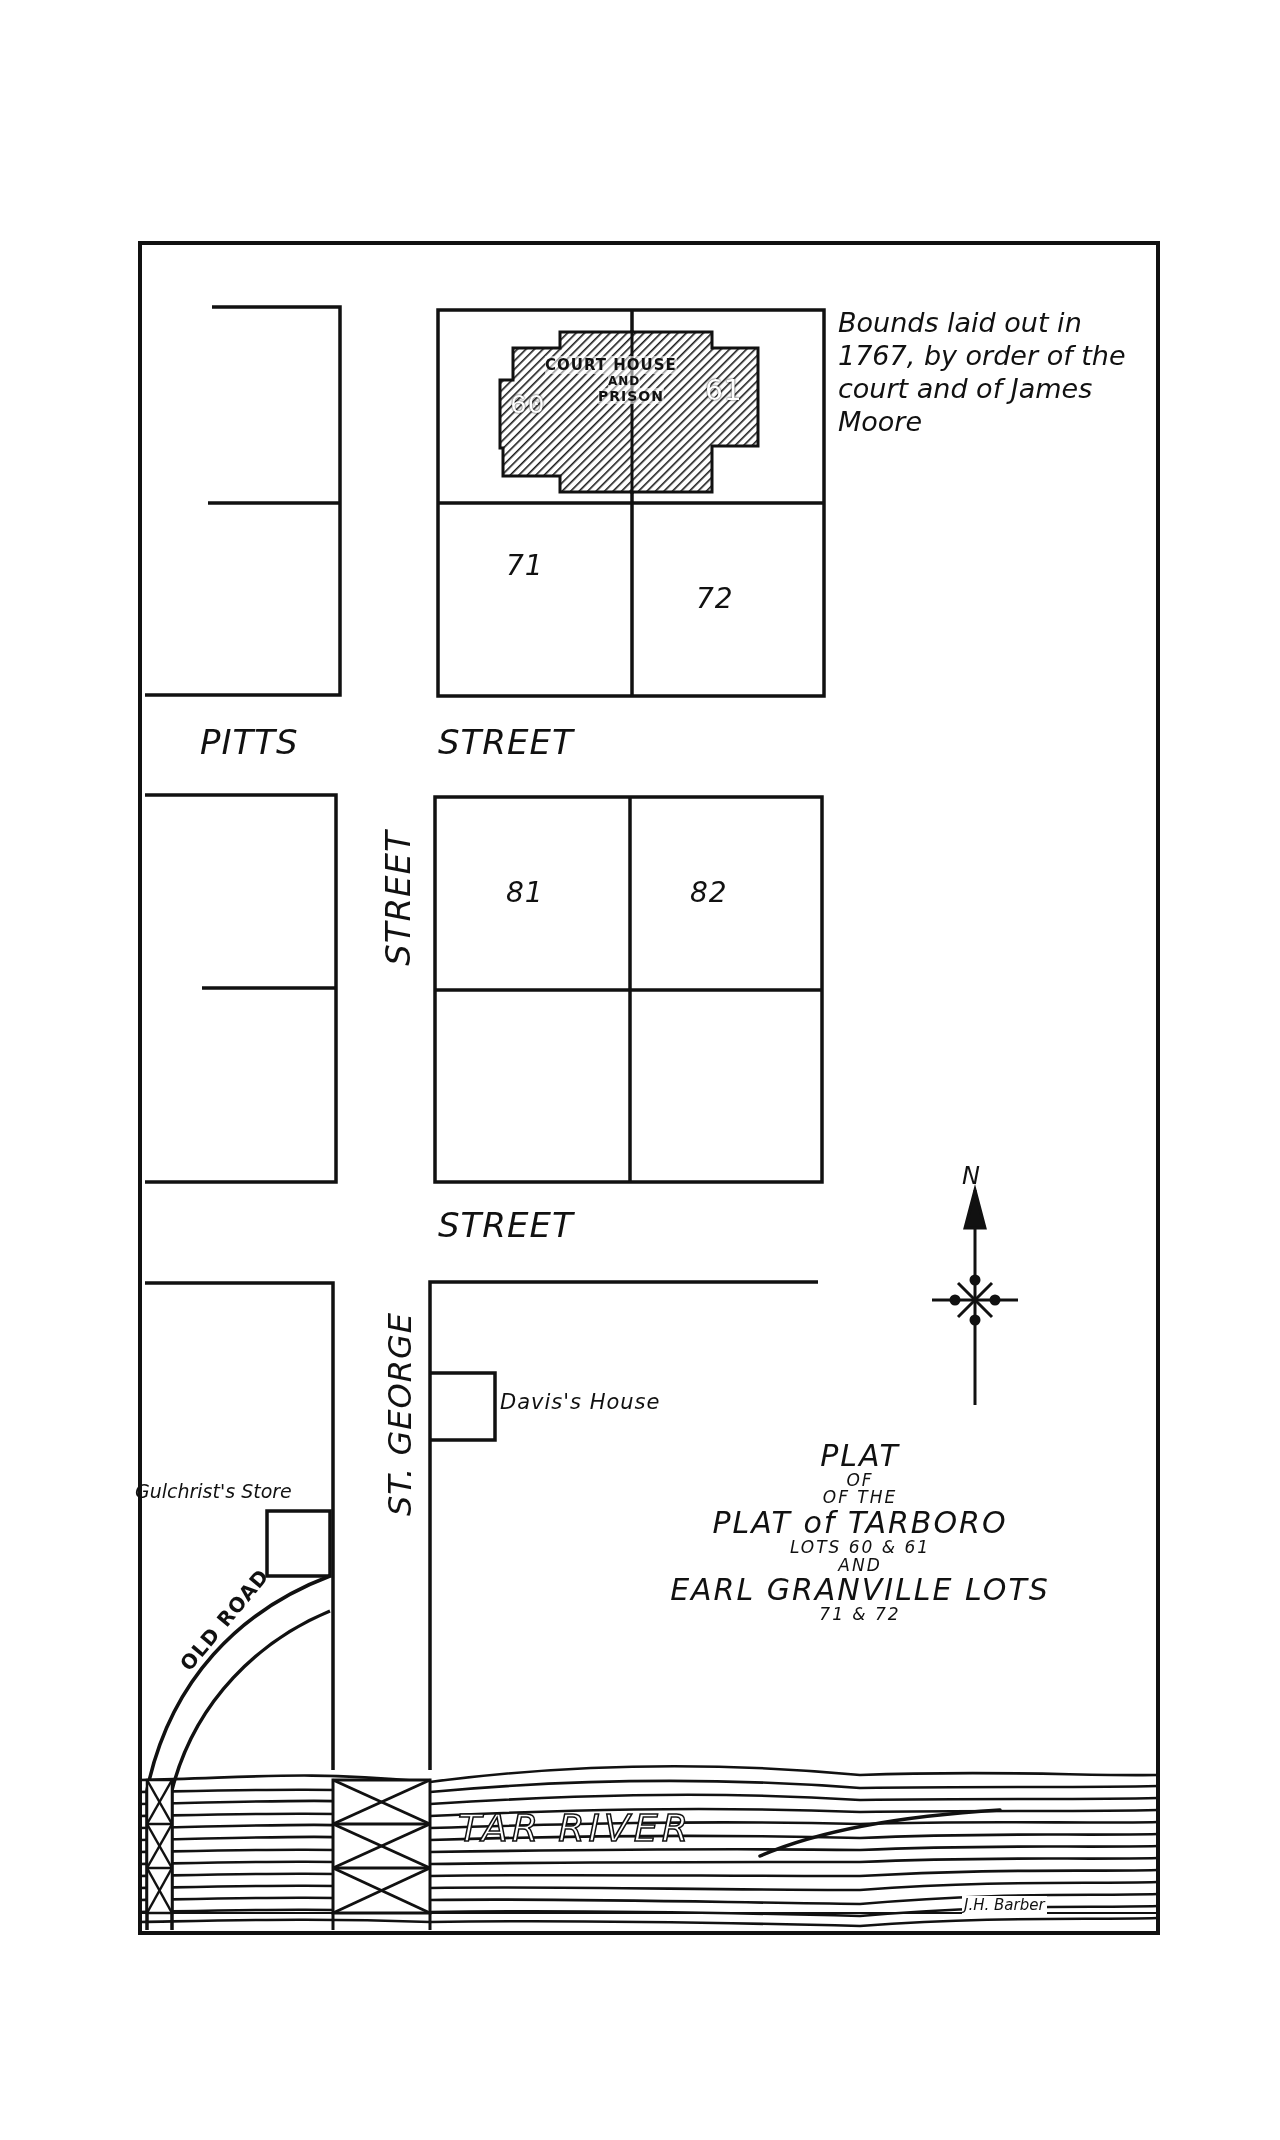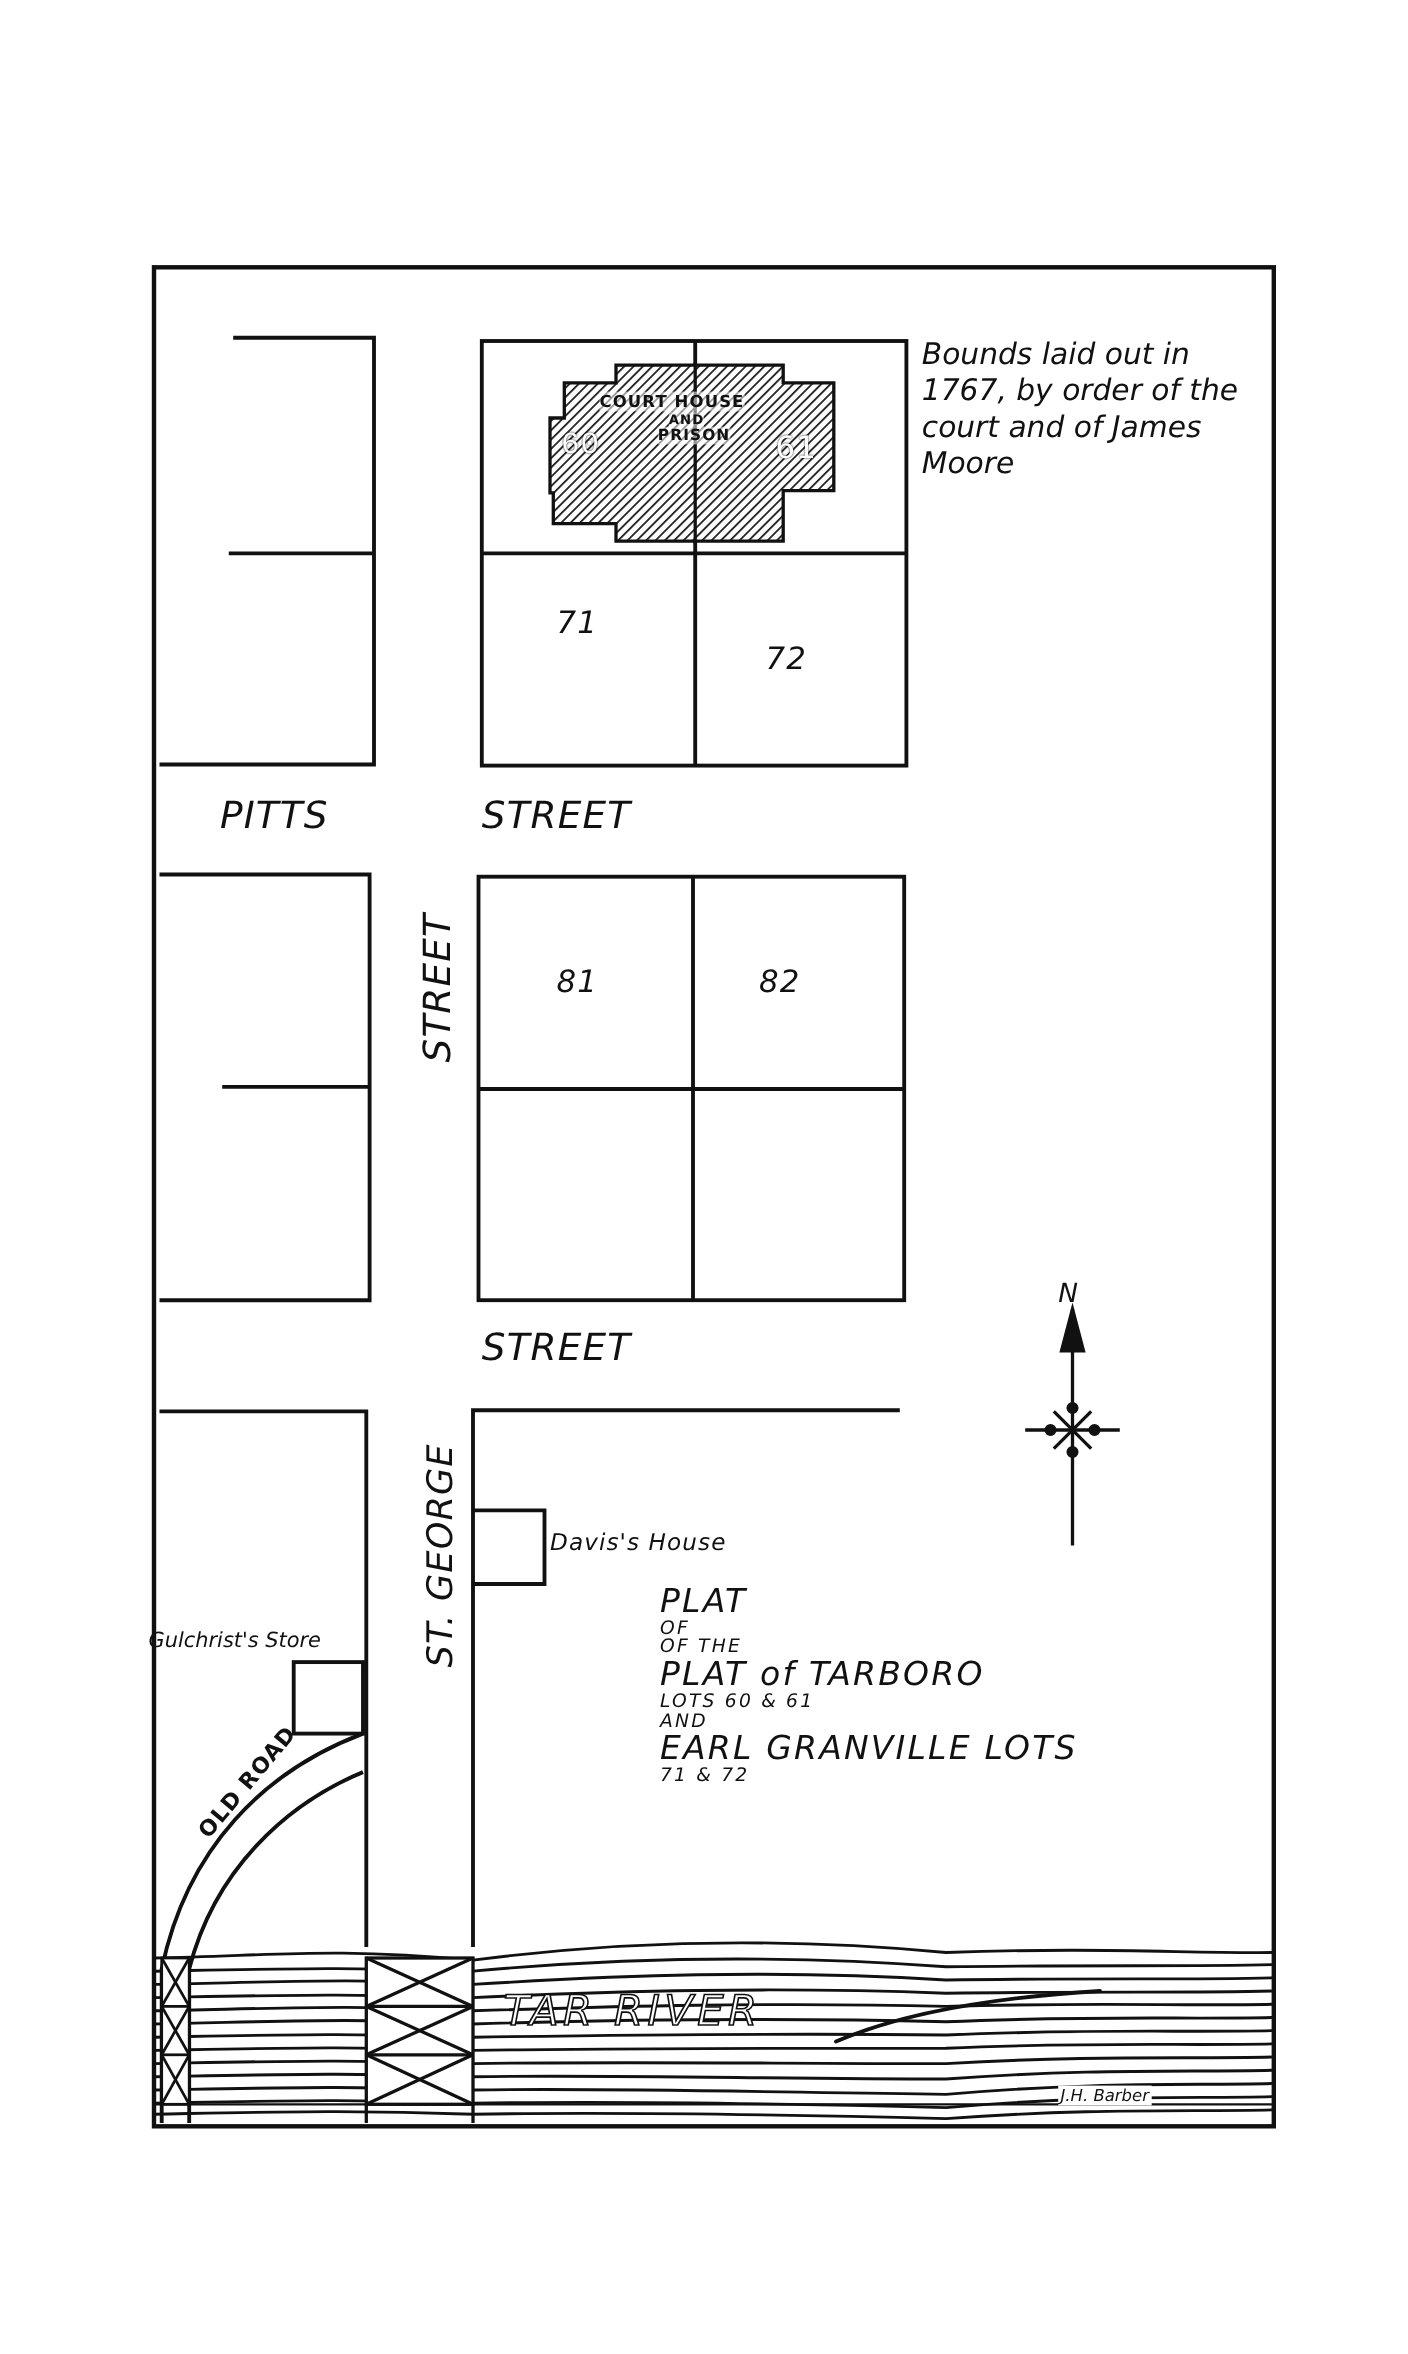--- a/index.html
+++ b/index.html
@@ -1,21 +1,21 @@
 <!DOCTYPE html>
 <html><head>
 <meta charset="utf-8">
 <style>
   html, body { margin: 0; padding: 0; background: #ffffff; }
   body { width: 1280px; height: 2140px; position: relative; overflow: hidden;
          font-family: "DejaVu Sans", sans-serif; color: #111; }
   .map { position: absolute; left: 0; top: 0; width: 1280px; height: 2140px; }
   .lbl { position: absolute; font-family: "DejaVu Sans", sans-serif; font-style: italic;
          color: #111; white-space: nowrap; letter-spacing: 1px; }
-  .title-block { position: absolute; left: 600px; top: 1440px; width: 520px; text-align: left;
+  .title-block { position: absolute; left: 600px; top: 1440px; width: 520px; text-align: center;
                  font-family: "DejaVu Sans", sans-serif; font-style: italic; color: #111; }
   .title-block div { line-height: 1.05; letter-spacing: 2px; }
   .t-big { font-size: 30px; }
   .t-small { font-size: 17px; }
   .note { position: absolute; left: 838px; top: 306px; width: 300px; font-size: 27px;
           font-style: italic; line-height: 33px; color: #111; font-family: "DejaVu Sans", sans-serif; }
   .vert { position: absolute; transform: rotate(-90deg); transform-origin: center center; }
 </style>
 </head>
 <body>
@@ -120,21 +120,21 @@
 </svg>
 
 <div class="lbl" style="left:962px; top:1162px; font-size:24px;">N</div>
 
 <div class="note">Bounds laid out in 1767, by order of the court and of James Moore</div>
 
 <div class="lbl" style="left:545px; top:356px; font-size:15px; font-weight:bold; font-style:normal; background:rgba(255,255,255,0.55);">COURT  HOUSE</div>
 <div class="lbl" style="left:608px; top:374px; font-size:12px; font-weight:bold; font-style:normal; background:rgba(255,255,255,0.55);">AND</div>
 <div class="lbl" style="left:598px; top:388px; font-size:14px; font-weight:bold; font-style:normal; background:rgba(255,255,255,0.55);">PRISON</div>
 <div class="lbl" style="left:510px; top:390px; font-size:28px; color:#fff; font-style:normal; text-shadow:0 0 2px #000;font-family:Liberation Mono, monospace;">60</div>
-<div class="lbl" style="left:705px; top:390px; font-size:28px; color:#fff; font-style:normal; text-shadow:0 0 2px #000;">61</div>
+<div class="lbl" style="left:705px; top:374px; font-size:28px; color:#fff; font-style:normal; text-shadow:0 0 2px #000;">61</div>
 
 <div class="lbl" style="left:506px; top:549px; font-size:28px;">71</div>
 <div class="lbl" style="left:696px; top:582px; font-size:28px;">72</div>
 <div class="lbl" style="left:506px; top:876px; font-size:28px;">81</div>
 <div class="lbl" style="left:690px; top:876px; font-size:28px;">82</div>
 
 <div class="lbl" style="left:200px; top:722px; font-size:34px;">PITTS</div>
 <div class="lbl" style="left:438px; top:722px; font-size:34px;">STREET</div>
 <div class="lbl" style="left:438px; top:1205px; font-size:34px;">STREET</div>
 

